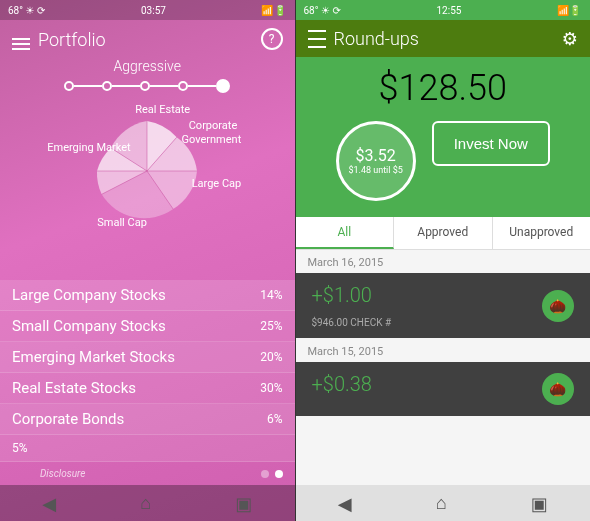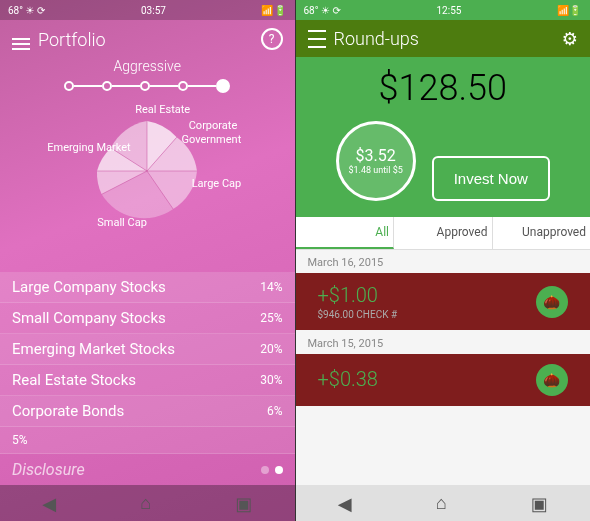--- a/index.html
+++ b/index.html
@@ -130,21 +130,21 @@
     .stock-name { font-size: 15px; color: white; font-weight: 400; }
     .stock-pct { font-size: 12px; color: white; }
 
     .left-footer {
       display: flex;
       justify-content: space-between;
       align-items: center;
       padding: 6px 12px;
     }
 
-    .disclosure { font-size: 16px; color: rgba(255,255,255,0.7); font-style: italic; }
+    .disclosure { font-size: 10px; color: rgba(255,255,255,0.7); font-style: italic; margin-left: 28px; }
 
     .dots { display: flex; gap: 6px; }
     .dot { width: 8px; height: 8px; border-radius: 50%; background: rgba(255,255,255,0.4); }
     .dot.active { background: white; }
 
     .nav-bar-left {
       height: 36px;
       background: rgba(0,0,0,0.3);
       display: flex;
       align-items: center;
@@ -201,21 +201,21 @@
 
     .big-amount {
       font-size: 36px;
       color: #000000;
       font-weight: 300;
       margin-bottom: 12px;
     }
 
     .round-up-row {
       display: flex;
-      align-items: flex-end;
+      align-items: flex-start;
       gap: 16px;
     }
 
     .round-up-circle {
       width: 80px; height: 80px;
       border-radius: 50%;
       border: 3px solid white;
       background: rgba(255,255,255,0.15);
       display: flex;
       flex-direction: column;
@@ -240,21 +240,21 @@
 
     
     .tabs-row {
       display: flex;
       background: white;
       border-bottom: 1px solid #ddd;
     }
 
     .tab {
       flex: 1;
-      text-align: right;
+      text-align: center;
       padding: 8px 4px;
       font-size: 12px;
       color: #555;
       cursor: pointer;
       border-right: 1px solid #ddd;
     }
 
     .tab:last-child { border-right: none; }
     .tab.active { color: #4CAF50; border-bottom: 2px solid #4CAF50; }
 
@@ -265,31 +265,31 @@
       background: #f5f5f5;
     }
 
     .date-header {
       padding: 6px 12px 4px;
       font-size: 11px;
       color: #888;
     }
 
     .transaction-item {
-      background: #7f1d1d;
+      background: #404040;
       margin: 0 0 1px 0;
-      padding: 10px 22px;
+      padding: 10px 16px;
       display: flex;
       align-items: center;
       justify-content: space-between;
     }
 
     .transaction-left {}
     .transaction-amount { font-size: 20px; color: #4CAF50; font-weight: 300; }
-    .transaction-detail { font-size: 10px; color: #aaa; margin-top: 2px; }
+    .transaction-detail { font-size: 10px; color: #aaa; margin-top: 10px; }
 
     .acorn-icon {
       width: 32px; height: 32px;
       background: #4CAF50;
       border-radius: 50%;
       display: flex; align-items: center; justify-content: center;
       font-size: 14px;
       color: white;
     }
 

